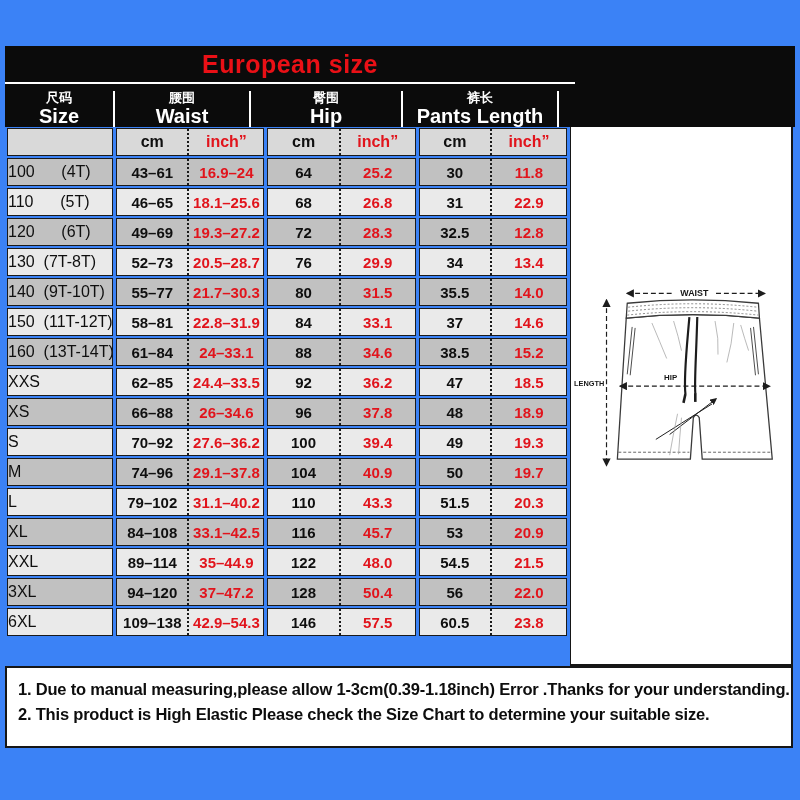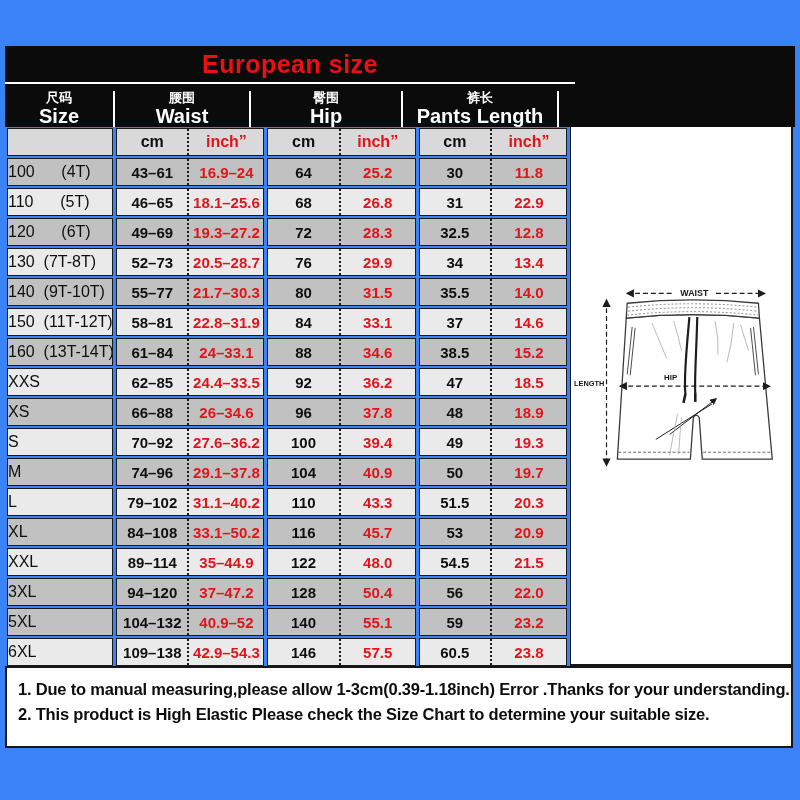--- a/index.html
+++ b/index.html
@@ -354,21 +354,21 @@
           <span class="cm">51.5</span>
           <span class="in">20.3</span>
         </div>
       </td>
     </tr>
         <tr class="dark">
       <td class="size-cell"><span class="size-label">XL</span></td>
       <td>
         <div class="pair">
           <span class="cm">84–108</span>
-          <span class="in">33.1–50.2</span>
+          <span class="in">33.1–42.5</span>
         </div>
       </td>
       <td>
         <div class="pair">
           <span class="cm">116</span>
           <span class="in">45.7</span>
         </div>
       </td>
       <td>
         <div class="pair">
@@ -409,41 +409,20 @@
       <td>
         <div class="pair">
           <span class="cm">128</span>
           <span class="in">50.4</span>
         </div>
       </td>
       <td>
         <div class="pair">
           <span class="cm">56</span>
           <span class="in">22.0</span>
-        </div>
-      </td>
-    </tr>
-        <tr class="dark">
-      <td class="size-cell"><span class="size-label">5XL</span></td>
-      <td>
-        <div class="pair">
-          <span class="cm">104–132</span>
-          <span class="in">40.9–52</span>
-        </div>
-      </td>
-      <td>
-        <div class="pair">
-          <span class="cm">140</span>
-          <span class="in">55.1</span>
-        </div>
-      </td>
-      <td>
-        <div class="pair">
-          <span class="cm">59</span>
-          <span class="in">23.2</span>
         </div>
       </td>
     </tr>
         <tr class="light">
       <td class="size-cell"><span class="size-label">6XL</span></td>
       <td>
         <div class="pair">
           <span class="cm">109–138</span>
           <span class="in">42.9–54.3</span>
         </div>

